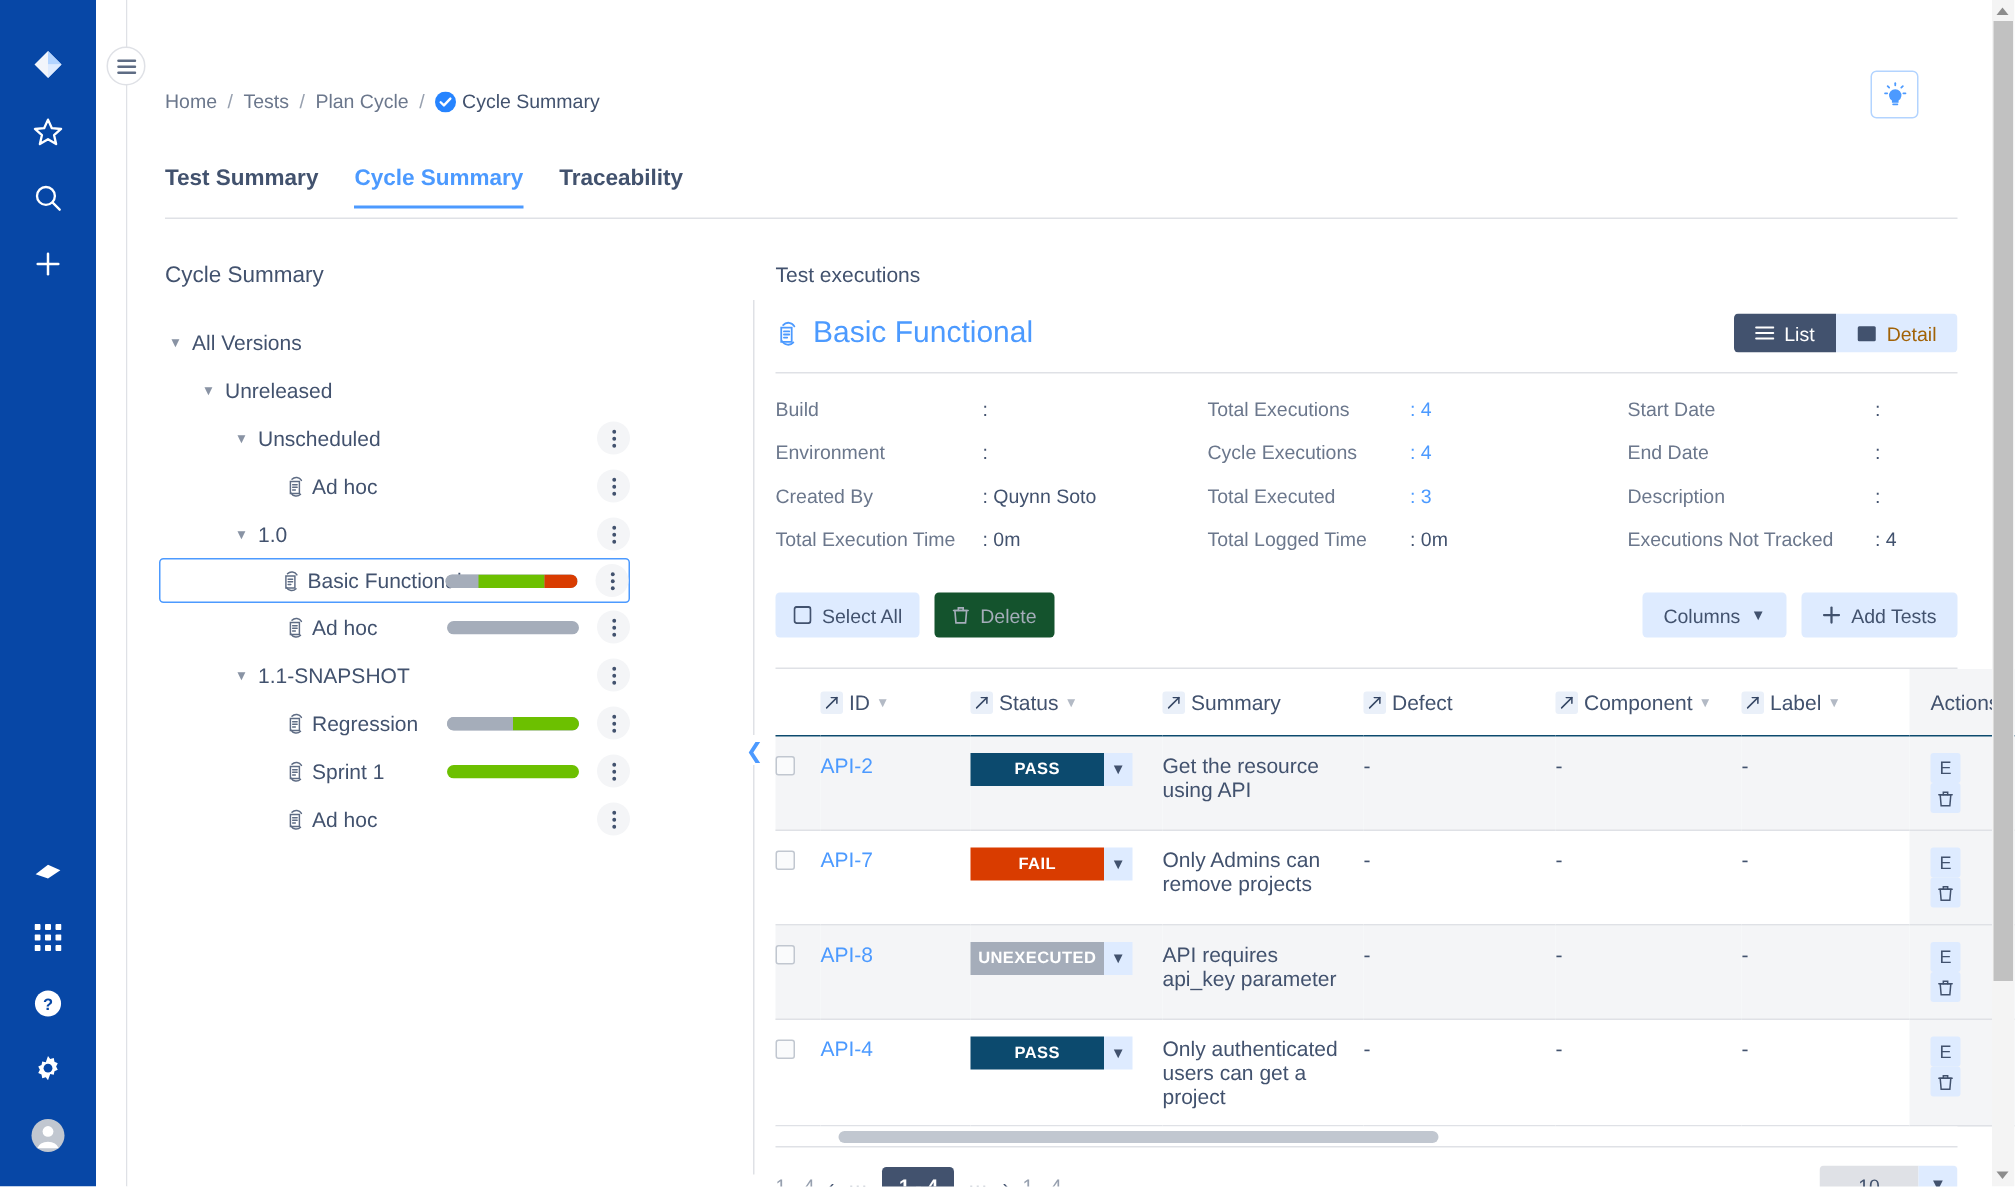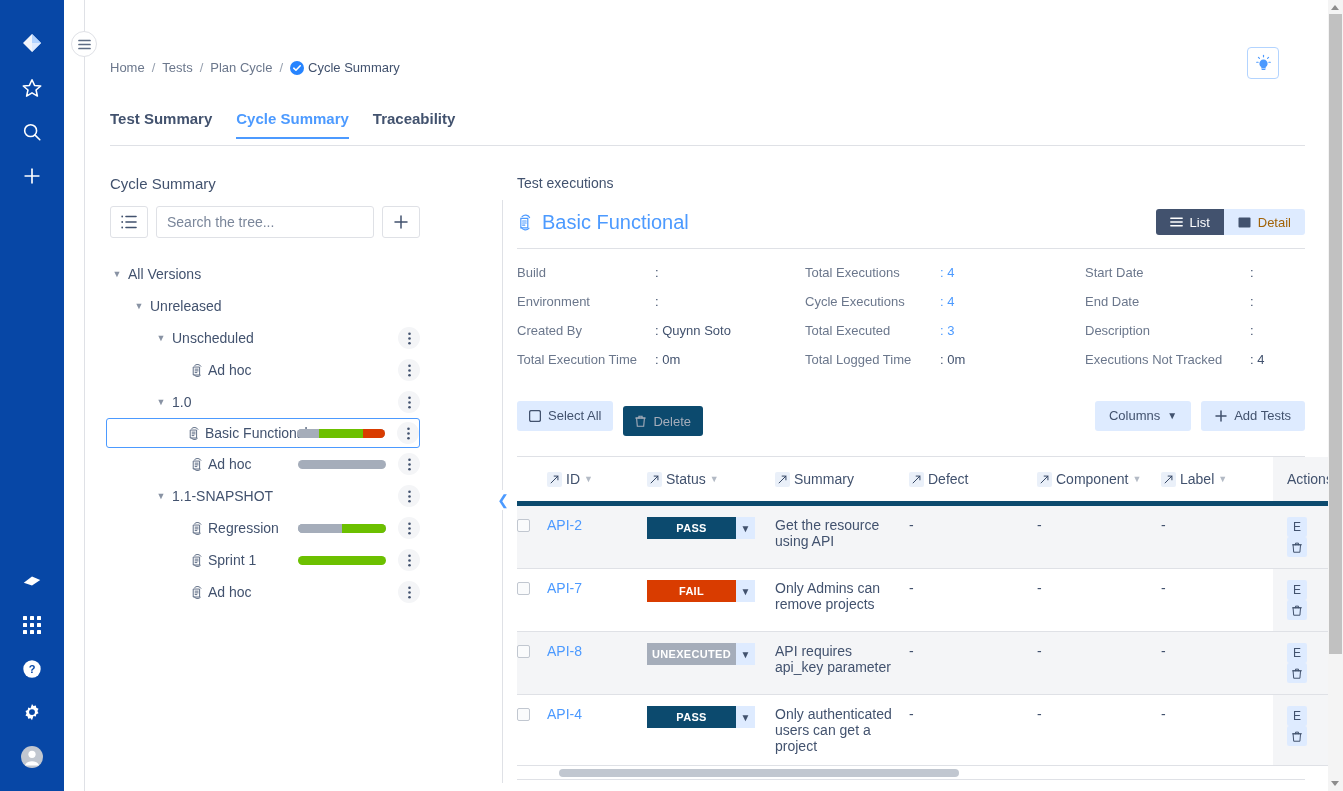--- a/index.html
+++ b/index.html
@@ -162,29 +162,29 @@
   #meta-grid .mv { color:#42526E; white-space:nowrap; }
   #meta-grid .mv.link { color:#4C9AFF; }
 
   
   #action-bar { margin-top:28px; display:flex; align-items:center; gap:10px; }
   .abtn {
     height:30px; display:flex; align-items:center; gap:7px;
     padding:0 12px; border-radius:3px; font-size:13px; cursor:pointer;
   }
   .abtn.blue { background:#DEEBFF; color:#42526E; }
-  .abtn.disabled { background:#0c4a6e; color:#A5ADBA; cursor:default;margin-top:11px; }
+  .abtn.disabled { background:#14532d; color:#A5ADBA; cursor:default; }
   #action-bar .spacer { flex:1; }
 
   
   #table-wrap { margin-top:20px; border-top:1px solid #DFE1E6; }
   table#exec-table { width:100%; border-collapse:collapse; table-layout:fixed; }
   #exec-table th {
     text-align:left; font-weight:400; font-size:14px; color:#42526E;
-    padding:14px 0 14px 0; border-bottom:5px solid #0c4a6e;
+    padding:14px 0 14px 0; border-bottom:1px solid #0c4a6e;
     vertical-align:middle;
   }
   #exec-table th .hdr { display:flex; align-items:center; gap:4px; }
   .pin-badge {
     display:inline-flex; align-items:center; justify-content:center;
     width:15px; height:15px; border-radius:2px; background:#EAF0F9; color:#344563;
     font-size:10px; flex:0 0 15px;
   }
   .caret { color:#B3BAC5; font-size:9px; }
   #exec-table td {
@@ -370,39 +370,20 @@
   </div>
 
   <div id="tabs">
     <div class="tab">Test Summary</div>
     <div class="tab active">Cycle Summary</div>
     <div class="tab">Traceability</div>
   </div>
 
   <div id="tree-panel">
     <div id="tree-title">Cycle Summary</div>
-    <div id="tree-toolbar">
-      <div class="tb-btn">
-        <svg width="16" height="14" viewBox="0 0 16 14" stroke="#42526E" stroke-width="1.6" stroke-linecap="round">
-          <line x1="5" y1="1.5" x2="15" y2="1.5"></line>
-            <line x1="5" y1="7" x2="15" y2="7"></line>
-            <line x1="5" y1="12.5" x2="15" y2="12.5"></line>
-          <circle cx="1.2" cy="1.5" r="0.9" fill="#42526E" stroke="none"></circle>
-          <circle cx="1.2" cy="7" r="0.9" fill="#42526E" stroke="none"></circle>
-          <circle cx="1.2" cy="12.5" r="0.9" fill="#42526E" stroke="none"></circle>
-        </svg>
-      </div>
-      <input id="tree-search" type="text" placeholder="Search the tree..." style="">
-      <div class="tb-btn">
-        <svg width="14" height="14" viewBox="0 0 14 14" stroke="#42526E" stroke-width="1.5" stroke-linecap="round">
-          <line x1="7" y1="1" x2="7" y2="13"></line>
-            <line x1="1" y1="7" x2="13" y2="7"></line>
-        </svg>
-      </div>
-    </div>
     <div id="tree-list">
         <div class="tree-row" style="padding-left: 0px;">
           <span class="twisty">▼</span>
           <span style="width: 4px; flex: 0 0 4px;"></span>
           <span class="tlabel">All Versions</span>
         </div>
         <div class="tree-row" style="padding-left: 22px;">
           <span class="twisty">▼</span>
           <span style="width: 4px; flex: 0 0 4px;"></span>
           <span class="tlabel">Unreleased</span>

